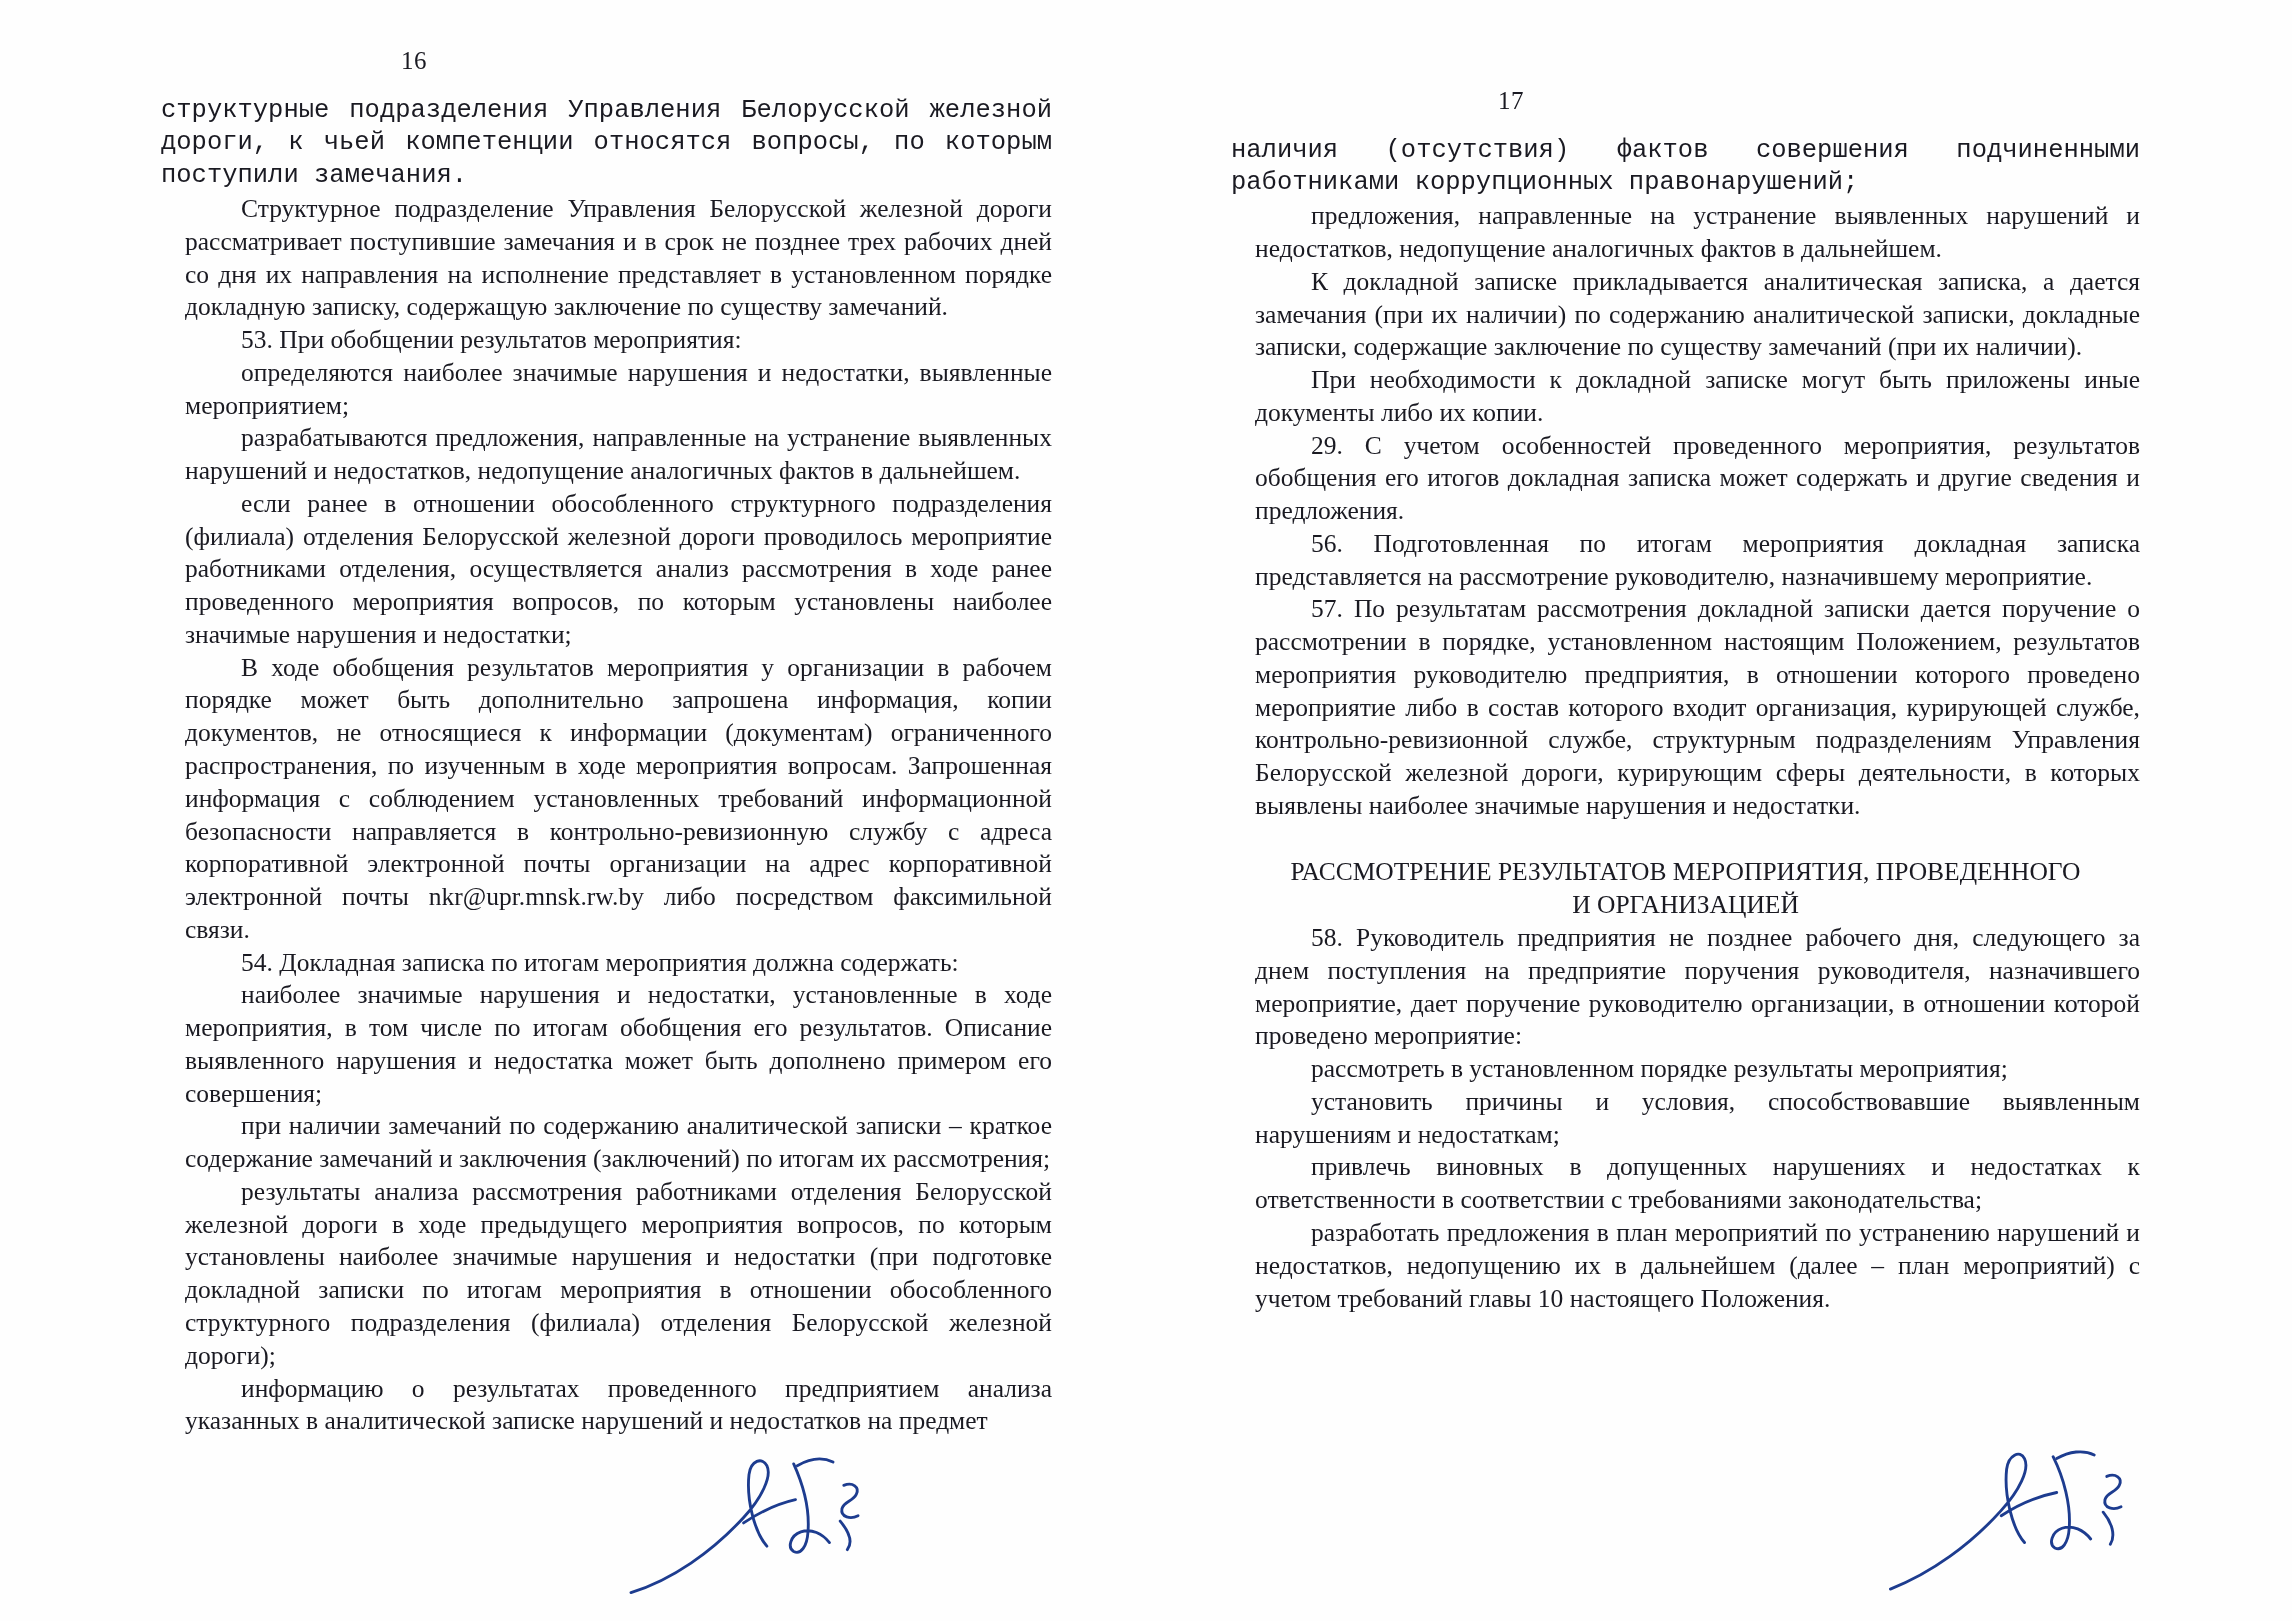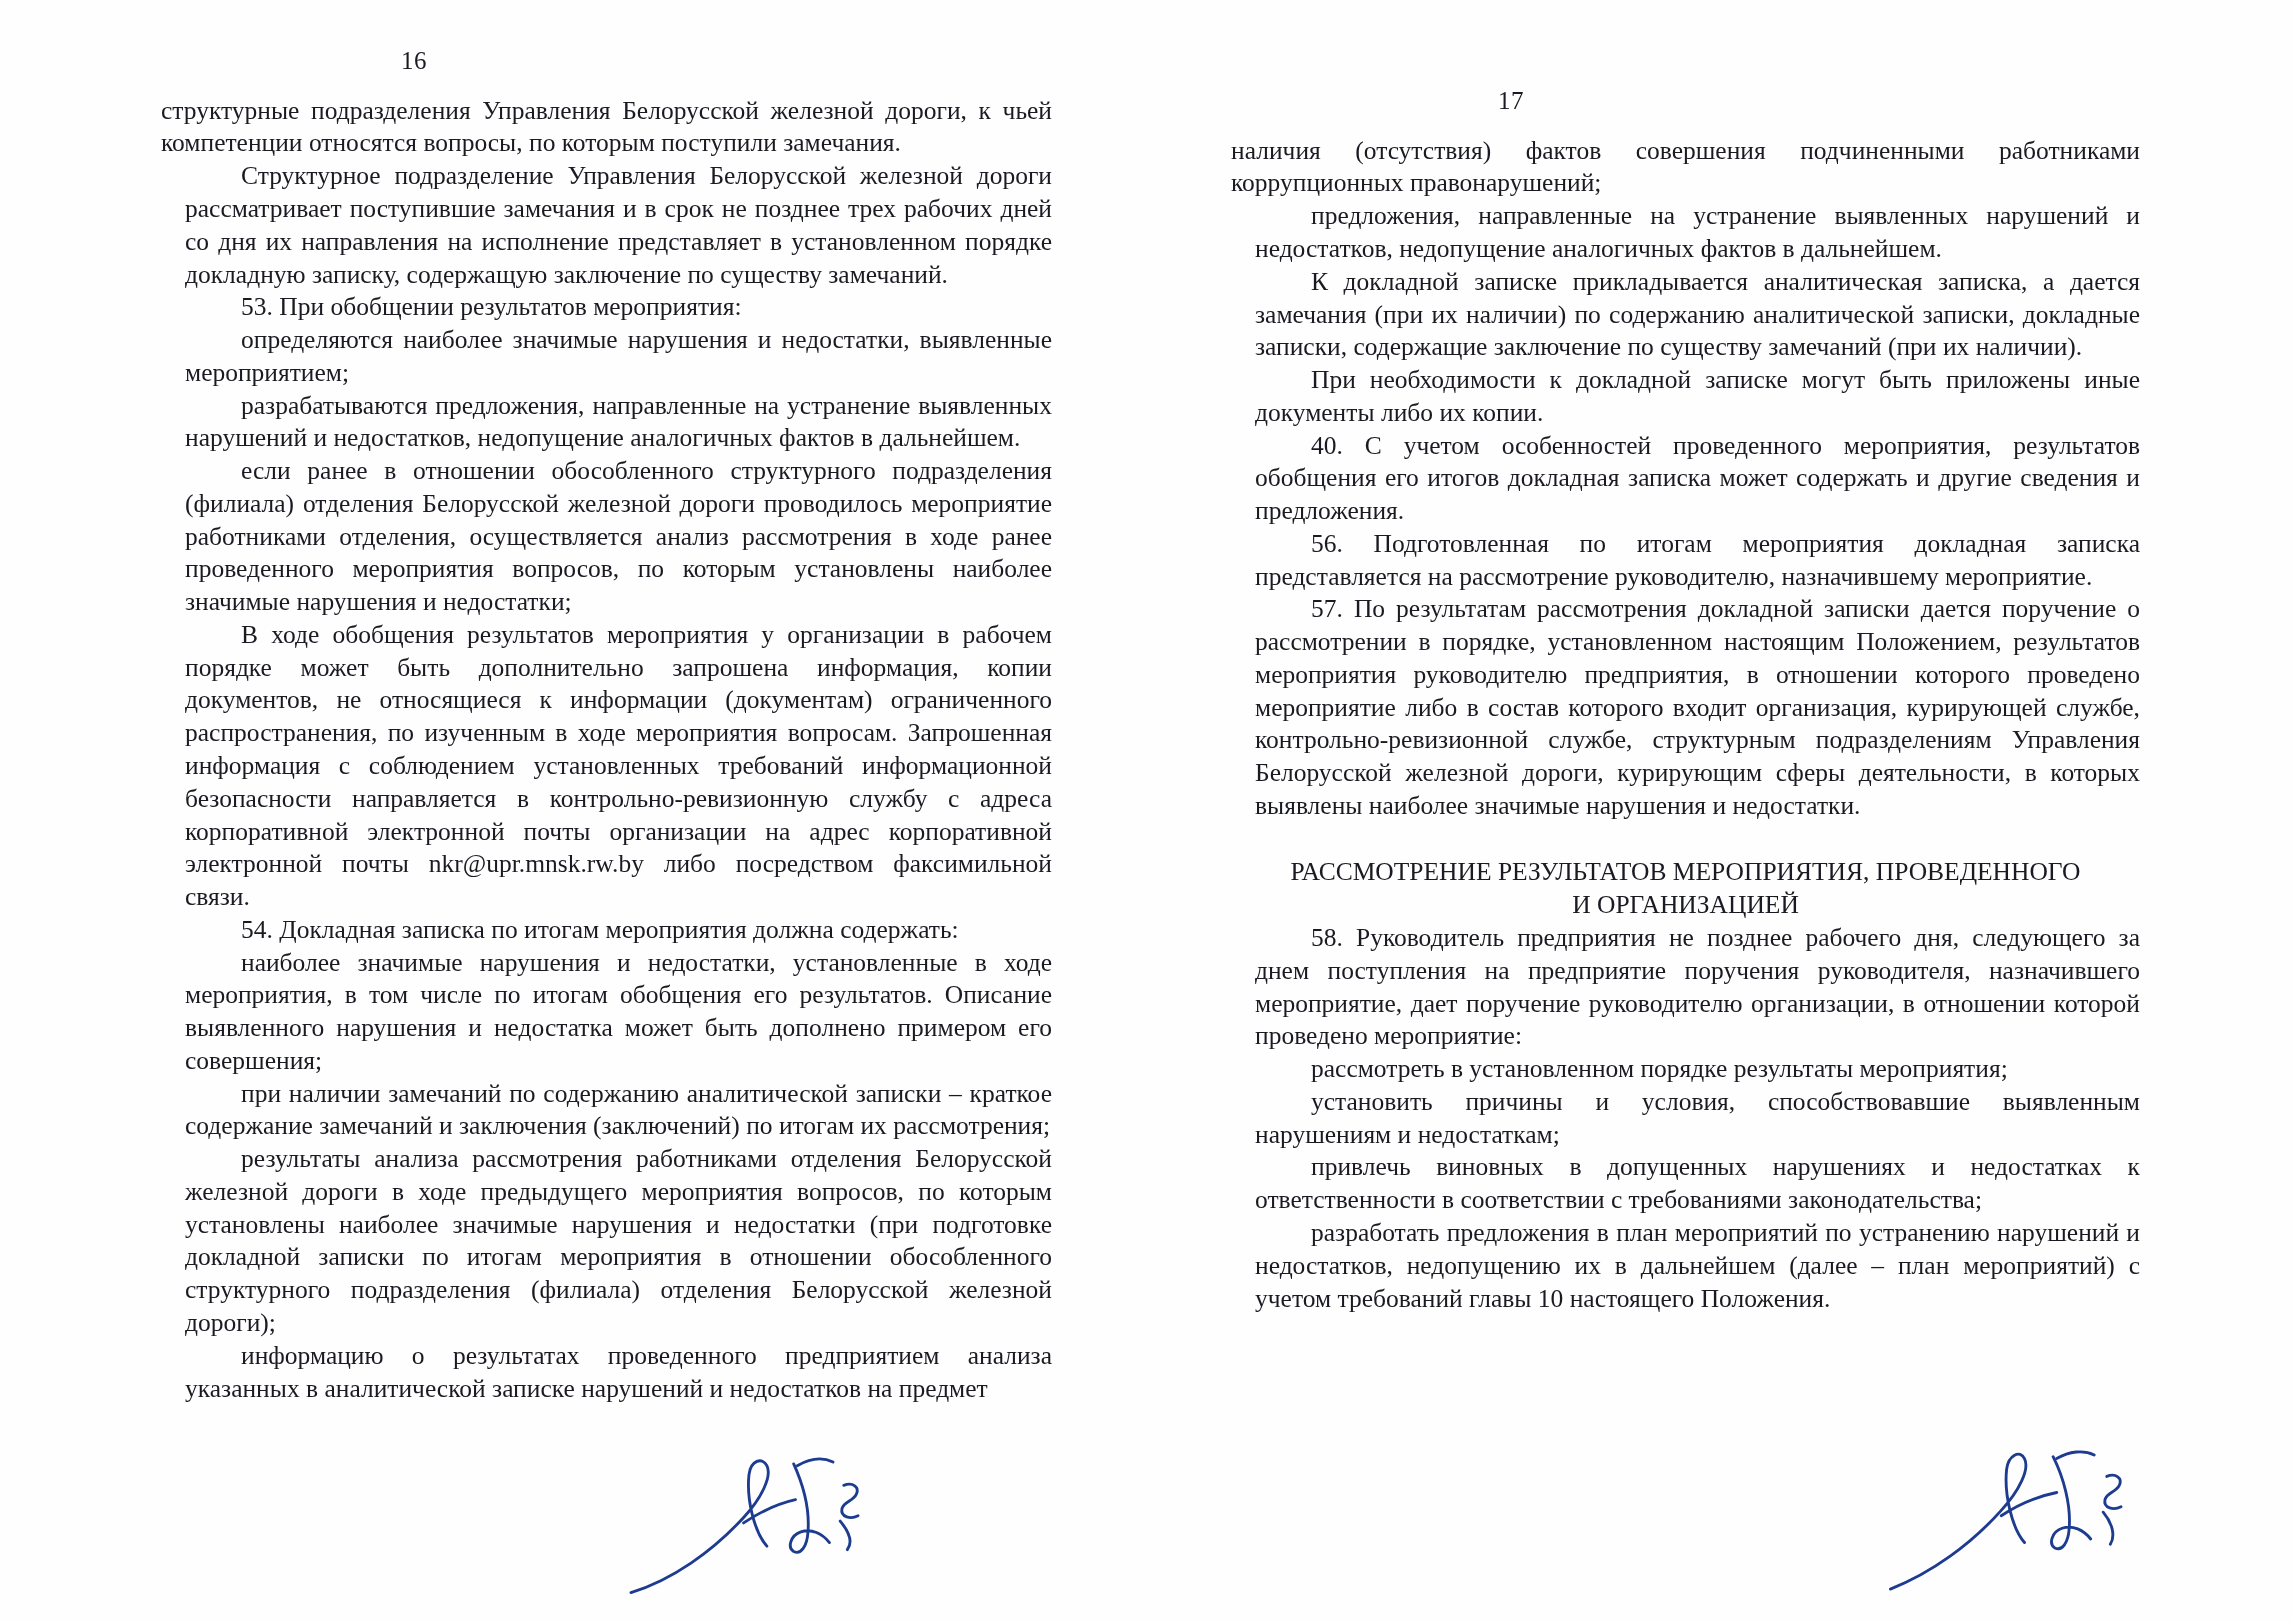--- a/index.html
+++ b/index.html
@@ -50,21 +50,21 @@
 
   p.para {
     margin: 0;
     font-size: 25.5px;
     line-height: 1.285;
     text-align: justify;
     text-justify: inter-word;
     hyphens: none;
   }
   p.indent   { text-indent: 56px; margin-left: 24px; }
-  p.noindent { text-indent: 0; }
+  p.noindent { text-indent: 0; font-family: Liberation Mono, monospace; }
 
   .heading-block {
     margin-top: 32px;
     text-align: center;
     font-size: 25.5px;
     line-height: 1.32;
   }
   .heading-block .h-chapter { margin-bottom: 1.8px; }
   .heading-block .h-line { display: block; }
 
@@ -99,21 +99,21 @@
       <p class="para indent">информацию о результатах проведенного предприятием анализа указанных в аналитической записке нарушений и недостатков на предмет</p>
     </div>
 
     <div class="col col-right">
       <div class="folio folio-right">17</div>
 
       <p class="para noindent">наличия (отсутствия) фактов совершения подчиненными работниками коррупционных правонарушений;</p>
       <p class="para indent">предложения, направленные на устранение выявленных нарушений и недостатков, недопущение аналогичных фактов в дальнейшем.</p>
       <p class="para indent">К докладной записке прикладывается аналитическая записка, а дается замечания (при их наличии) по содержанию аналитической записки, докладные записки, содержащие заключение по существу замечаний (при их наличии).</p>
       <p class="para indent">При необходимости к докладной записке могут быть приложены иные документы либо их копии.</p>
-      <p class="para indent">40. С учетом особенностей проведенного мероприятия, результатов обобщения его итогов докладная записка может содержать и другие сведения и предложения.</p>
+      <p class="para indent">29. С учетом особенностей проведенного мероприятия, результатов обобщения его итогов докладная записка может содержать и другие сведения и предложения.</p>
       <p class="para indent">56. Подготовленная по итогам мероприятия докладная записка представляется на рассмотрение руководителю, назначившему мероприятие.</p>
       <p class="para indent">57. По результатам рассмотрения докладной записки дается поручение о рассмотрении в порядке, установленном настоящим Положением, результатов мероприятия руководителю предприятия, в отношении которого проведено мероприятие либо в состав которого входит организация, курирующей службе, контрольно-ревизионной службе, структурным подразделениям Управления Белорусской железной дороги, курирующим сферы деятельности, в которых выявлены наиболее значимые нарушения и недостатки.</p>
 
       <div class="heading-block">
         <span class="h-line">РАССМОТРЕНИЕ РЕЗУЛЬТАТОВ МЕРОПРИЯТИЯ, ПРОВЕДЕННОГО</span>
         <span class="h-line">И ОРГАНИЗАЦИЕЙ</span>
       </div>
 
       <p class="para indent">58. Руководитель предприятия не позднее рабочего дня, следующего за днем поступления на предприятие поручения руководителя, назначившего мероприятие, дает поручение руководителю организации, в отношении которой проведено мероприятие:</p>
       <p class="para indent">рассмотреть в установленном порядке результаты мероприятия;</p>

